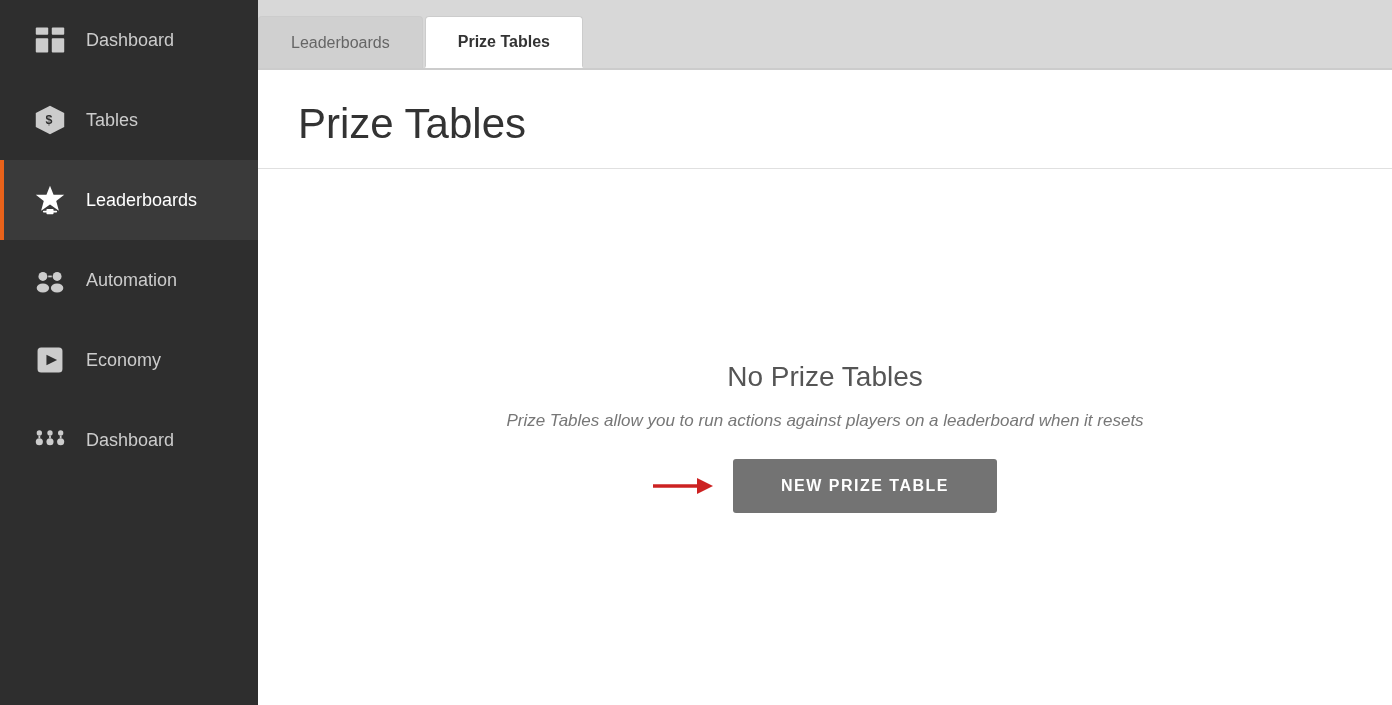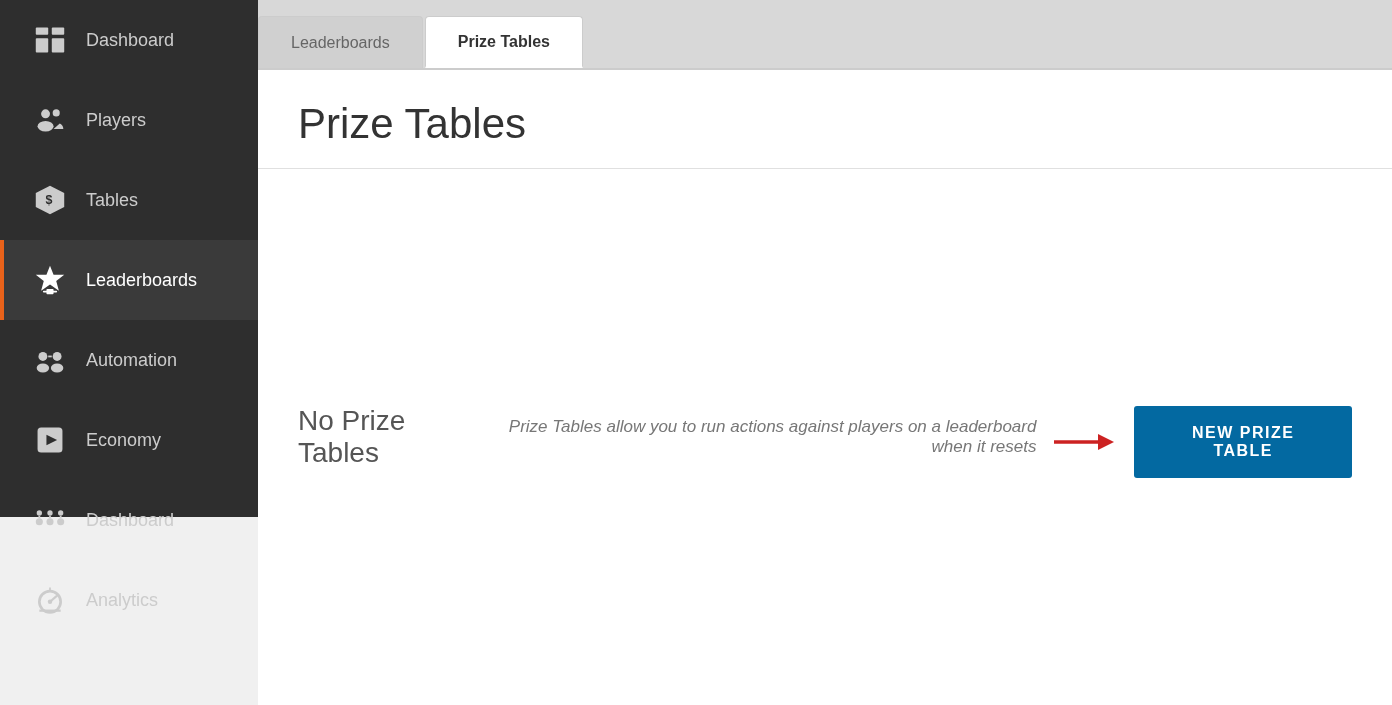--- a/index.html
+++ b/index.html
@@ -5,21 +5,21 @@
     * { margin: 0; padding: 0; box-sizing: border-box; }
     body { font-family: 'Segoe UI', Arial, sans-serif; display: flex; height: 705px; width: 1392px; overflow: hidden; background: #f0f0f0; }
 
     
     .sidebar {
       width: 258px;
       min-width: 258px;
       background: #2e2e2e;
       display: flex;
       flex-direction: column;
-      height: 517px;
+      height: 705px;
     }
     .sidebar-item {
       display: flex;
       align-items: center;
       gap: 18px;
       padding: 22px 28px;
       cursor: pointer;
       color: #cccccc;
       text-decoration: none;
       border-left: 4px solid transparent;
@@ -101,21 +101,21 @@
       border-bottom: 1px solid #e0e0e0;
     }
     .content-title {
       font-size: 42px;
       font-weight: 300;
       color: #333333;
     }
     .empty-state {
       flex: 1;
       display: flex;
-      flex-direction: row;
+      flex-direction: column;
       align-items: center;
       justify-content: center;
       gap: 18px;
       padding: 60px 40px;
     }
     .empty-title {
       font-size: 28px;
       color: #555555;
       font-weight: 400;
     }
@@ -132,21 +132,21 @@
       gap: 20px;
       margin-top: 10px;
     }
     .arrow-icon {
       color: #cc2222;
       font-size: 36px;
       display: flex;
       align-items: center;
     }
     .new-prize-table-btn {
-      background: #0369a1;
+      background: #737373;
       color: #ffffff;
       border: none;
       padding: 18px 48px;
       font-size: 16px;
       font-weight: 700;
       letter-spacing: 1.5px;
       cursor: pointer;
       border-radius: 3px;
       text-transform: uppercase;
     }
@@ -161,31 +161,20 @@
       <svg viewBox="0 0 36 36" width="32" height="32">
         <rect x="2" y="4" width="14" height="8" rx="1"></rect>
         <rect x="20" y="4" width="14" height="8" rx="1"></rect>
         <rect x="2" y="16" width="14" height="16" rx="1"></rect>
         <rect x="20" y="16" width="14" height="16" rx="1"></rect>
       </svg>
     </span>
     <span class="sidebar-item-label">Dashboard</span>
   </a>
 
-  <a class="sidebar-item">
-    <span class="icon-svg">
-      <svg viewBox="0 0 36 36" width="32" height="32">
-        <circle cx="13" cy="11" r="5"></circle>
-        <ellipse cx="13" cy="25" rx="9" ry="6"></ellipse>
-        <circle cx="25" cy="10" r="4"></circle>
-        <path d="M29 22 c2 1 4 3 4 6 H22"></path>
-      </svg>
-    </span>
-    <span class="sidebar-item-label">Players</span>
-  </a>
 
   <a class="sidebar-item">
     <span class="icon-svg">
       <svg viewBox="0 0 36 36" width="32" height="32">
         <path d="M18 2 L34 10 L34 26 L18 34 L2 26 L2 10 Z"></path>
         <text x="13" y="23" font-size="14" fill="#2e2e2e" font-weight="bold" font-family="Arial">$</text>
       </svg>
     </span>
     <span class="sidebar-item-label">Tables</span>
   </a>
@@ -234,32 +223,20 @@
         <circle cx="18" cy="10" r="3"></circle>
         <circle cx="30" cy="10" r="3"></circle>
         <line x1="6" y1="13" x2="6" y2="16" stroke="currentColor" stroke-width="2"></line>
         <line x1="18" y1="13" x2="18" y2="16" stroke="currentColor" stroke-width="2"></line>
         <line x1="30" y1="13" x2="30" y2="16" stroke="currentColor" stroke-width="2"></line>
       </svg>
     </span>
     <span class="sidebar-item-label">Dashboard</span>
   </a>
 
-  <a class="sidebar-item">
-    <span class="icon-svg">
-      <svg viewBox="0 0 36 36" width="32" height="32">
-        <circle cx="18" cy="20" r="12" fill="none" stroke="currentColor" stroke-width="3"></circle>
-        <line x1="18" y1="8" x2="18" y2="4" stroke="currentColor" stroke-width="2"></line>
-        <line x1="18" y1="20" x2="26" y2="13" stroke="currentColor" stroke-width="2.5"></line>
-        <circle cx="18" cy="20" r="2.5"></circle>
-        <line x1="6" y1="30" x2="30" y2="30" stroke="currentColor" stroke-width="2.5"></line>
-      </svg>
-    </span>
-    <span class="sidebar-item-label">Analytics</span>
-  </a>
 </nav>
 
 <div class="main">
 
   <div class="tabs-bar">
     <div class="tab">
       <span>Leaderboards</span>
     </div>
     <div class="tab active">
       <span>Prize Tables</span>

